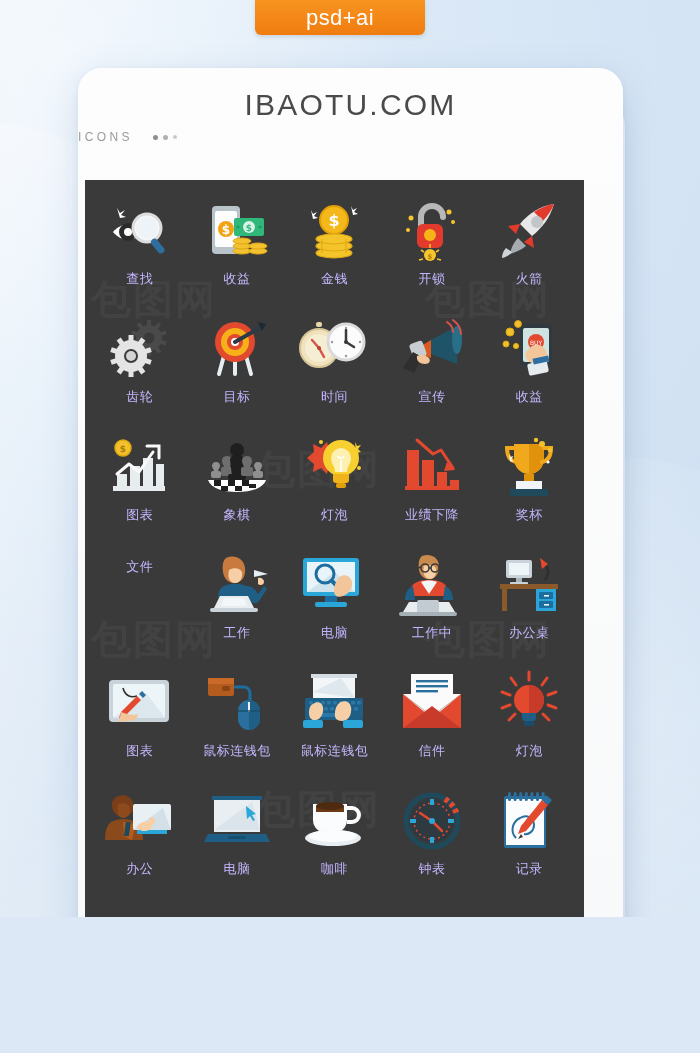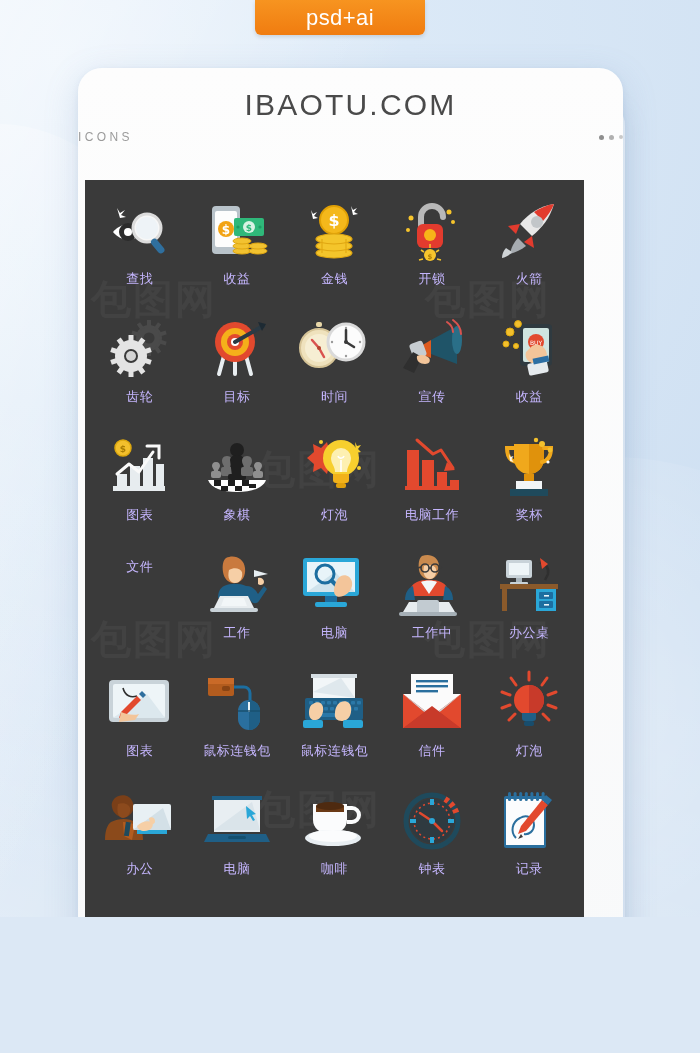--- a/index.html
+++ b/index.html
@@ -58,21 +58,21 @@
     background:linear-gradient(180deg,#fdfdfd 0%,#f8f9fa 100%);
     border-radius:24px;
     box-shadow:0 10px 34px rgba(110,140,180,.22), 0 2px 6px rgba(110,140,180,.12);
   }
 
   .card-head{padding-top:20px;text-align:center;}
   .brand{
     font-size:30px;letter-spacing:2.2px;color:#4a4a4a;font-weight:400;
   }
   .sub{
-    margin-top:8px;display:flex;align-items:center;justify-content:space-between;gap:20px;
+    margin-top:8px;display:flex;align-items:center;justify-content:flex-start;gap:20px;
   }
   .sub-text{font-size:12px;letter-spacing:3.4px;color:#9b9b9b;}
   .dots{display:flex;gap:5px;align-items:center;}
   .dots i{display:block;border-radius:50%;background:#b5b5b5;}
   .dots i:nth-child(1){width:5px;height:5px;background:#8e8e8e;}
   .dots i:nth-child(2){width:5px;height:5px;background:#b0b0b0;}
   .dots i:nth-child(3){width:4px;height:4px;background:#c9c9c9;}
 
   
   .panel{
@@ -428,21 +428,21 @@
             <svg viewBox="0 0 74 66">
 <rect x="10" y="52" width="54" height="4" fill="#e2492e"></rect>
 <rect x="12" y="16" width="12" height="36" fill="#e2492e"></rect>
 <rect x="27" y="26" width="12" height="26" fill="#e2492e"></rect>
 <rect x="42" y="38" width="10" height="14" fill="#e2492e"></rect>
 <rect x="55" y="46" width="9" height="6" fill="#e2492e"></rect>
 <path d="M22 6l16 14 8-4 12 18" fill="none" stroke="#e2492e" stroke-width="3" stroke-linecap="round" stroke-linejoin="round"></path>
 <path d="M52 28l8 8-11 1z" fill="#e2492e"></path>
 </svg>
           </div>
-          <div class="lbl">电脑工作</div>
+          <div class="lbl">业绩下降</div>
         </div>
         <div class="cell">
           <div class="art">
             <svg viewBox="0 0 74 66">
 <path d="M22 10h30v14c0 10-7 16-15 16s-15-6-15-16z" fill="#f0a81c"></path>
 <path d="M37 10h15v14c0 10-7 16-15 16z" fill="#e0920c"></path>
 <path d="M22 14h-7c0 9 4 13 9 14M52 14h7c0 9-4 13-9 14" fill="none" stroke="#f0a81c" stroke-width="4" stroke-linecap="round"></path>
 <rect x="32" y="40" width="10" height="7" fill="#e0920c"></rect>
 <rect x="24" y="47" width="26" height="10" fill="#f2f5f7"></rect>
 <rect x="18" y="55" width="38" height="7" fill="#1f4a5c"></rect>

